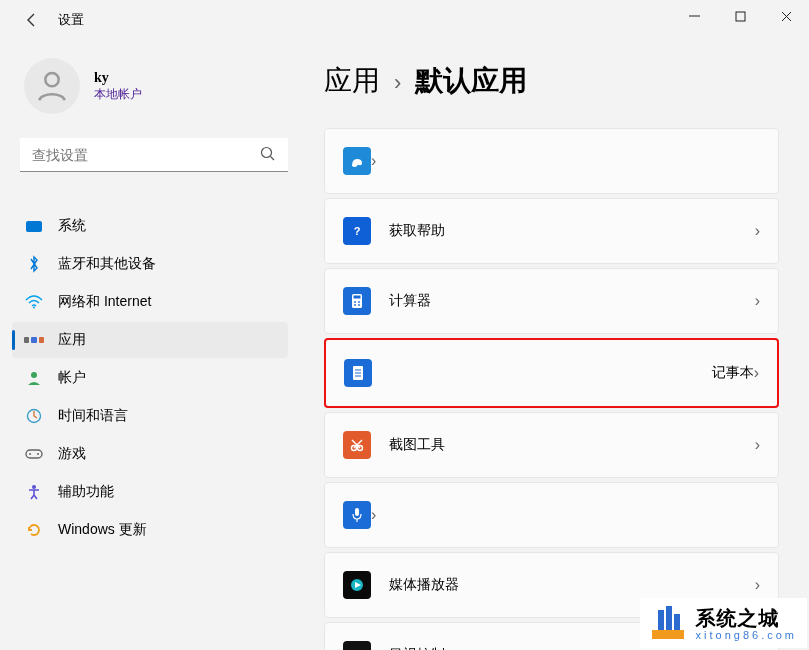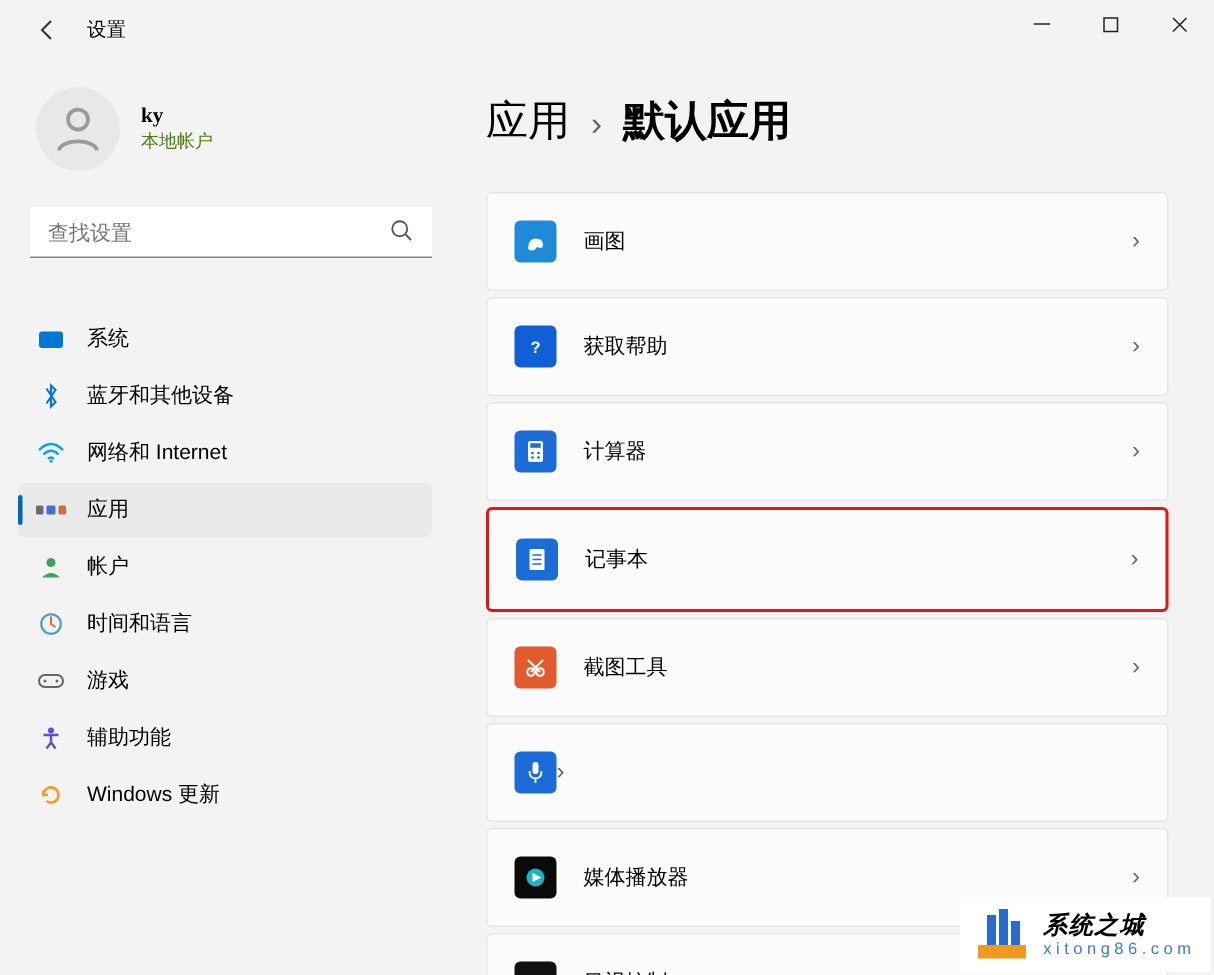--- a/index.html
+++ b/index.html
@@ -14,21 +14,21 @@
   
   
   .container { display: flex; height: calc(100% - 40px); }
   .sidebar { width: 300px; padding: 10px 0 0 12px; }
   
   
   .profile { display: flex; align-items: center; padding: 8px 8px 24px 12px; }
   .avatar { width: 56px; height: 56px; border-radius: 50%; background: #e8e8e8; display: flex; align-items: center; justify-content: center; }
   .profile-text { margin-left: 14px; }
   .profile-name { font-size: 14px; font-weight: 600; font-family: Liberation Serif, serif; }
-  .profile-sub { font-size: 12px; color: #4d7c0f; }
+  .profile-sub { font-size: 12px; color: #4c1d95; }
   
   
   .search-wrap { margin: 0 12px 36px 8px; position: relative; }
   .search-input { width: 100%; height: 34px; border: none; border-bottom: 1px solid #888; background: #fff; padding: 0 36px 0 12px; font-size: 14px; outline: none; }
   .search-icon { position: absolute; right: 12px; top: 8px; }
   
   
   .nav { list-style: none; }
   .nav-item { display: flex; align-items: center; height: 36px; padding-left: 12px; margin: 2px 12px 2px 0; border-radius: 4px; cursor: pointer; position: relative; }
   .nav-item .nav-icon { width: 20px; height: 20px; display: flex; align-items: center; justify-content: center; margin-right: 14px; font-size: 14px; }
@@ -50,32 +50,32 @@
   .ic-privacy { color:#888; }
   .ic-update { color:#ffb900; }
   
   
   .main { flex: 1; padding: 22px 30px 0 24px; overflow-y: auto; }
   .breadcrumb { display: flex; align-items: baseline; gap: 14px; font-size: 28px; font-weight: 400; margin-bottom: 28px; }
   .bc-sep { font-size: 22px; color: #666; }
   .bc-leaf { font-weight: 600; }
   
   .app-row { background: #fbfbfb; border: 1px solid #e6e6e6; border-radius: 4px; height: 66px; display: flex; align-items: center; padding: 0 18px; margin-bottom: 4px; cursor: pointer; }
-  .app-row.highlighted { border: 2px solid #e11; height: 70px; }
+  .app-row.highlighted { border: 2px solid #e11; height: 70px; text-align: right; }
   .app-icon { width: 28px; height: 28px; border-radius: 4px; display: flex; align-items: center; justify-content: center; font-size: 14px; color:#fff; }
   .app-label { margin-left: 18px; font-size: 14px; flex: 1; }
   .chev { color: #666; }
   
   .ai-paint{background:#1f8ad8;} .ai-help{background:#0f5fd6;} .ai-calc{background:#1c6cd8;} .ai-notepad{background:#1c6cd8;} .ai-snip{background:#e15b2c;} .ai-rec{background:#1c6cd8;} .ai-media{background:#0a0a0a;} .ai-eye{background:#111;}
   
   
   .watermark { position: absolute; right: 2px; bottom: 2px; background:#fff; padding:4px 10px 2px 6px; display:flex; align-items:center; gap:6px; }
   .wm-logo { width: 44px; height: 44px; position:relative; }
   .wm-text { display:flex; flex-direction:column; line-height:1.1; }
-  .wm-title { font-size: 16px; font-weight:700; font-style:italic; letter-spacing:1px; }
+  .wm-title { font-size: 20px; font-weight:700; letter-spacing:1px; }
   .wm-url { font-size: 11px; color:#3a7bd5; letter-spacing:3px; }
 </style>
 </head>
 <body>
 
 <div class="titlebar">
   <div class="back-btn">
     <svg width="16" height="16" viewBox="0 0 16 16">
         <path d="M10 2 L4 8 L10 14" stroke="#333" stroke-width="1.4" fill="none"></path>
       </svg>
@@ -211,21 +211,20 @@
       <span class="bc-sep">›</span>
       <span class="bc-leaf">默认应用</span>
     </div>
 
     <div class="app-row">
       <div class="app-icon ai-paint">
           <svg width="16" height="16" viewBox="0 0 16 16">
             <path d="M3 13 Q3 6 8 6 Q13 6 13 10 Q13 13 10 12 Q9 11 8 13 Q6 15 3 13Z" fill="#fff"></path>
           </svg>
         </div>
-      <div class="app-label">画图</div>
       <span class="chev">›</span>
     </div>
     <div class="app-row">
       <div class="app-icon ai-help">
           <svg width="14" height="14" viewBox="0 0 14 14">
             <text x="7" y="11" text-anchor="middle" fill="#fff" font-size="11" font-weight="bold">?</text>
           </svg>
         </div>
       <div class="app-label">获取帮助</div>
       <span class="chev">›</span>

